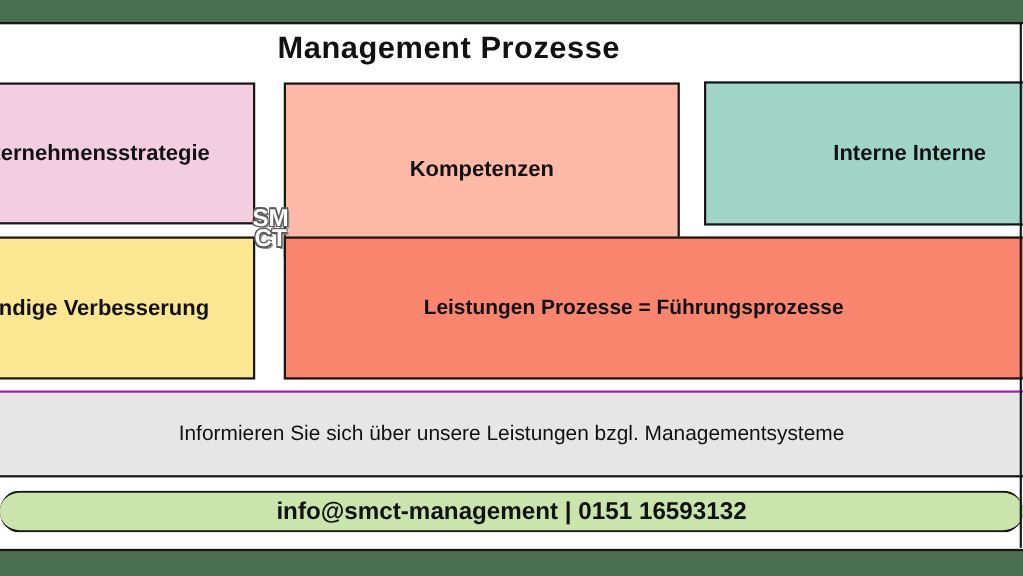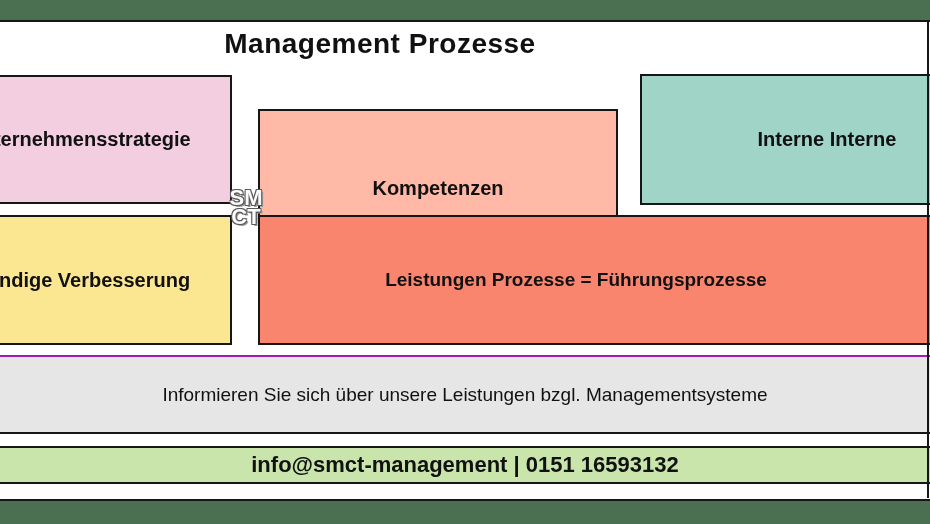--- a/index.html
+++ b/index.html
@@ -11,32 +11,32 @@
     overflow: hidden;
     font-family: "Liberation Sans", "DejaVu Sans", sans-serif;
     color: #111;
   }
   .bar { position: absolute; left: 0; width: 930px; }
   .top-bar { top: 0; height: 20px; border-bottom: 2px solid #161616; }
   .bottom-bar { top: 499px; height: 25px; border-top: 2px solid #161616; }
   .page-title {
     position: absolute; top: 27px; left: 0; width: 760px; height: 34px;
     display: flex; align-items: center; justify-content: center;
-    font-size: 28px; font-weight: bold; letter-spacing: 0.5px;
+    font-size: 28px; font-weight: bold; letter-spacing: 0.5px; padding-left: 28px;
   }
   .pbox {
     position: absolute;
     border: 2px solid #161616;
     box-sizing: border-box;
     display: flex; align-items: center; justify-content: center;
     font-size: 20px; font-weight: bold;
     text-align: center;
   }
   .box-a { left: -74px; top: 75px;  width: 306px; height: 129px; }
-  .box-b { left: 258px; top: 75px;  width: 360px; height: 159px; margin-top: 34px; }
+  .box-b { left: 258px; top: 75px;  width: 360px; height: 159px; }
   .box-c { left: 640px; top: 74px;  width: 374px; height: 131px; }
   .box-d { left: -74px; top: 215px; width: 306px; height: 130px; }
   .box-e { left: 258px; top: 215px; width: 680px; height: 130px; padding-right: 44px; font-size: 19px; }
   .edge-line {
     position: absolute; left: 927px; top: 20px; width: 2px; height: 478px;
     background: #161616; z-index: 6;
   }
   .watermark {
     position: absolute; left: 224px; top: 188px; width: 44px; z-index: 7;
     text-align: center; font-weight: bold; font-size: 22px; line-height: 19px;
@@ -93,21 +93,21 @@
 
   <div class="watermark">
     <span>SM</span>
     <span>CT</span>
   </div>
 
   <div class="info-bar" style="background-color: rgb(230, 230, 230);">
     <span>Informieren Sie sich über unsere Leistungen bzgl. Managementsysteme</span>
   </div>
 
-  <div class="contact-bar" style="background-color: rgb(201, 229, 172);">
+  <div class="contact-bar" style="background-color: rgb(201, 229, 172); border-radius: 18px;">
     <span>info@smct-management | 0151 16593132</span>
   </div>
 
   <div class="bar bottom-bar" style="background-color: rgb(74, 112, 81);"></div>
 
   <div class="edge-line"></div>
 
 </div>
 
 </body></html>

